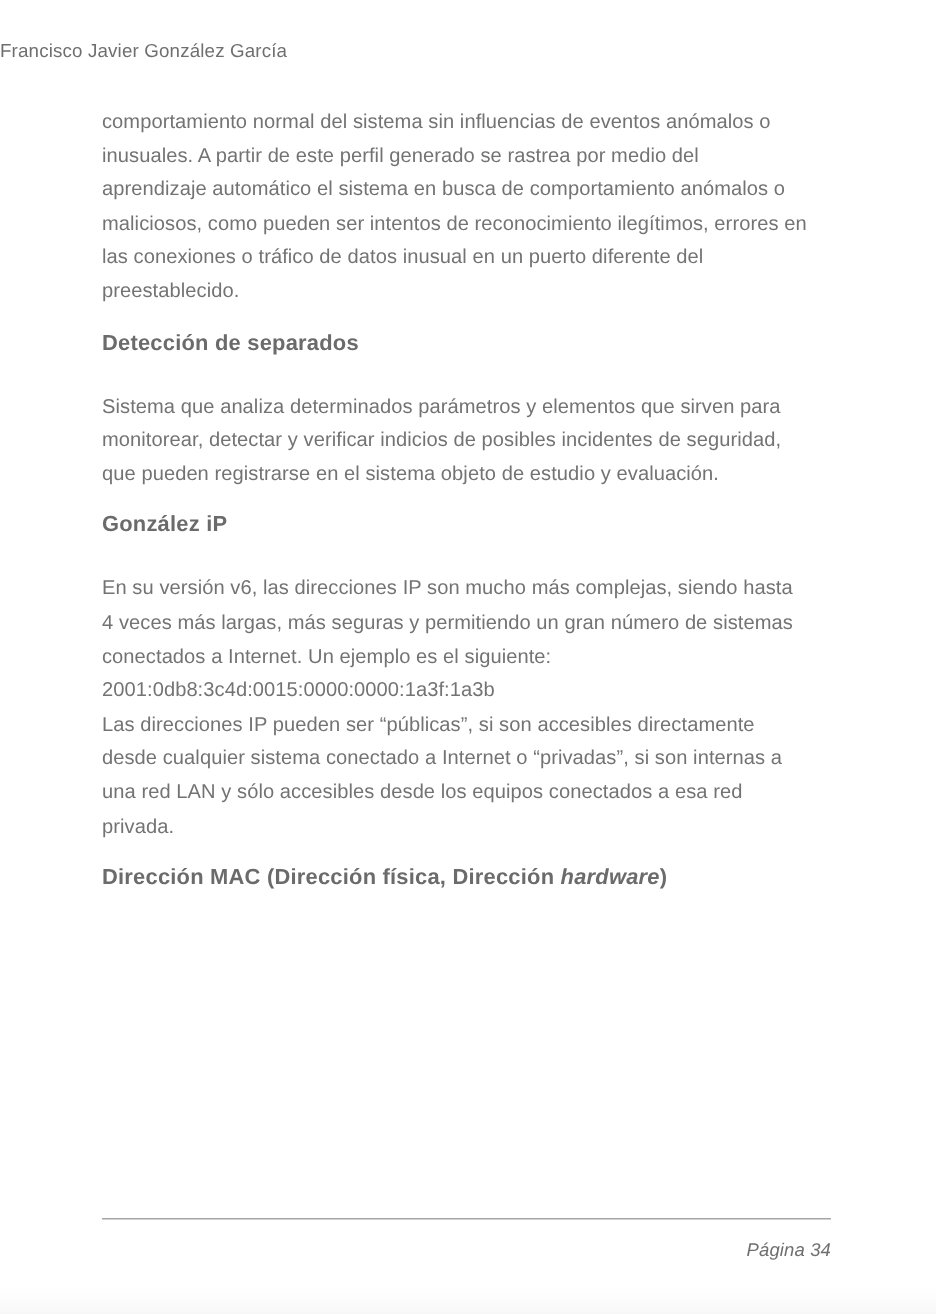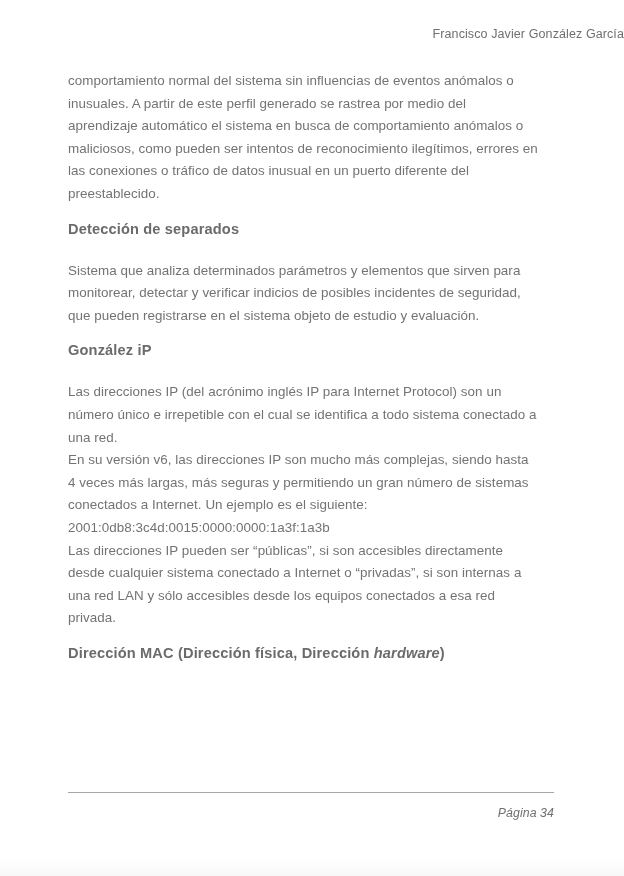--- a/index.html
+++ b/index.html
@@ -26,21 +26,21 @@
     height: 20px;
     background: linear-gradient(to bottom, #ffffff 0%, #fdfdfd 45%, #f7f7f8 100%);
     pointer-events: none;
   }
 
   .running-head {
     position: absolute;
     top: 27px;
     left: 0;
     width: 624px;
-    text-align: right;
+    text-align: left;
     font-size: 12.5px;
     color: #6f6f6f;
     letter-spacing: 0.1px;
   }
 
   .content {
     position: absolute;
     left: 68px;
     top: 70px;
     width: 486px;
@@ -68,21 +68,21 @@
   .gap-before-heading { height: 13px; }
   .gap-after-heading { height: 21px; }
 
   .heading-italic {
     font-style: italic;
   }
 
   .footer {
     position: absolute;
     left: 68px;
-    top: 792px;
+    top: 812px;
     width: 486px;
   }
   .footer-rule {
     height: 0;
     border-top: 1px solid #a6a6a6;
     width: 100%;
   }
   .footer-text {
     margin-top: 13px;
     text-align: right;
@@ -106,21 +106,20 @@
     <div class="gap-before-heading"></div>
     <h2 class="section-heading">Detección de separados</h2>
     <div class="gap-after-heading"></div>
 
     <p class="body-text gap-after-para">Sistema que analiza determinados parámetros y elementos que sirven para monitorear, detectar y verificar indicios de posibles incidentes de seguridad, que pueden registrarse en el sistema objeto de estudio y evaluación.</p>
 
     <div class="gap-before-heading"></div>
     <h2 class="section-heading">González iP</h2>
     <div class="gap-after-heading"></div>
 
-    <p class="body-text gap-after-para">Las direcciones IP (del acrónimo inglés IP para Internet Protocol) son un número único e irrepetible con el cual se identifica a todo sistema conectado a una red.</p>
 
 
     <p class="body-text gap-after-para">En su versión v6, las direcciones IP son mucho más complejas, siendo hasta 4 veces más largas, más seguras y permitiendo un gran número de sistemas conectados a Internet. Un ejemplo es el siguiente: 2001:0db8:3c4d:0015:0000:0000:1a3f:1a3b</p>
 
     <p class="body-text gap-after-para">Las direcciones IP pueden ser “públicas”, si son accesibles directamente desde cualquier sistema conectado a Internet o “privadas”, si son internas a una red LAN y sólo accesibles desde los equipos conectados a esa red privada.</p>
 
     <div class="gap-before-heading"></div>
     <h2 class="section-heading"><span>Dirección MAC (Dirección física, Dirección </span><span class="heading-italic">hardware</span><span>)</span></h2>
 
   </div>

